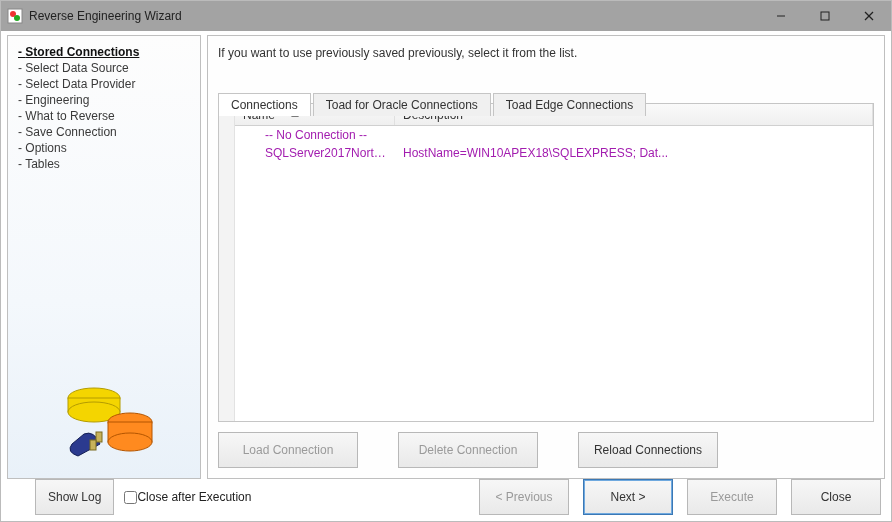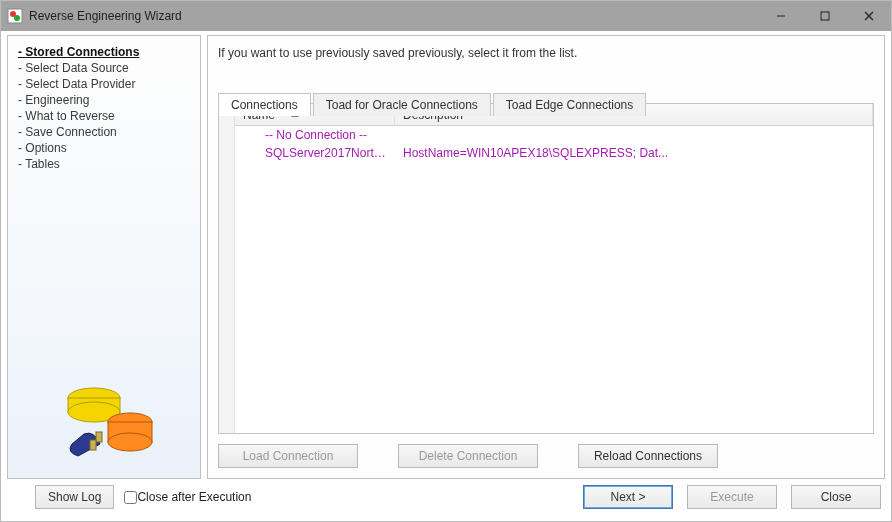--- a/index.html
+++ b/index.html
@@ -125,21 +125,21 @@
   .cell.name { width: 160px; }
   .cell.desc { flex: 1; }
 
   
   .actionrow {
     display: flex;
     gap: 40px;
     padding-top: 10px;
   }
   .btn {
-    height: 24px;
+    height: 36px;
     min-width: 140px;
     padding: 0 12px;
     background: linear-gradient(#f7f7f7, #e9e9e9);
     border: 1px solid #b8b8b8;
     color: #333;
     display: inline-flex;
     align-items: center;
     justify-content: center;
     font-size: 12px;
   }
@@ -263,17 +263,18 @@
   </div>
 </div>
 
 <div class="bottombar">
   <button class="btn small">Show Log</button>
   <label class="chkwrap">
     <input type="checkbox" style="">
     <span>Close after Execution</span>
   </label>
   <div class="bottom-right">
+    <button class="btn nav" disabled="">&lt; Previous</button>
     <button class="btn nav primary">Next &gt;</button>
     <button class="btn nav" disabled="">Execute</button>
     <button class="btn nav">Close</button>
   </div>
 </div>
 
 </body></html>

